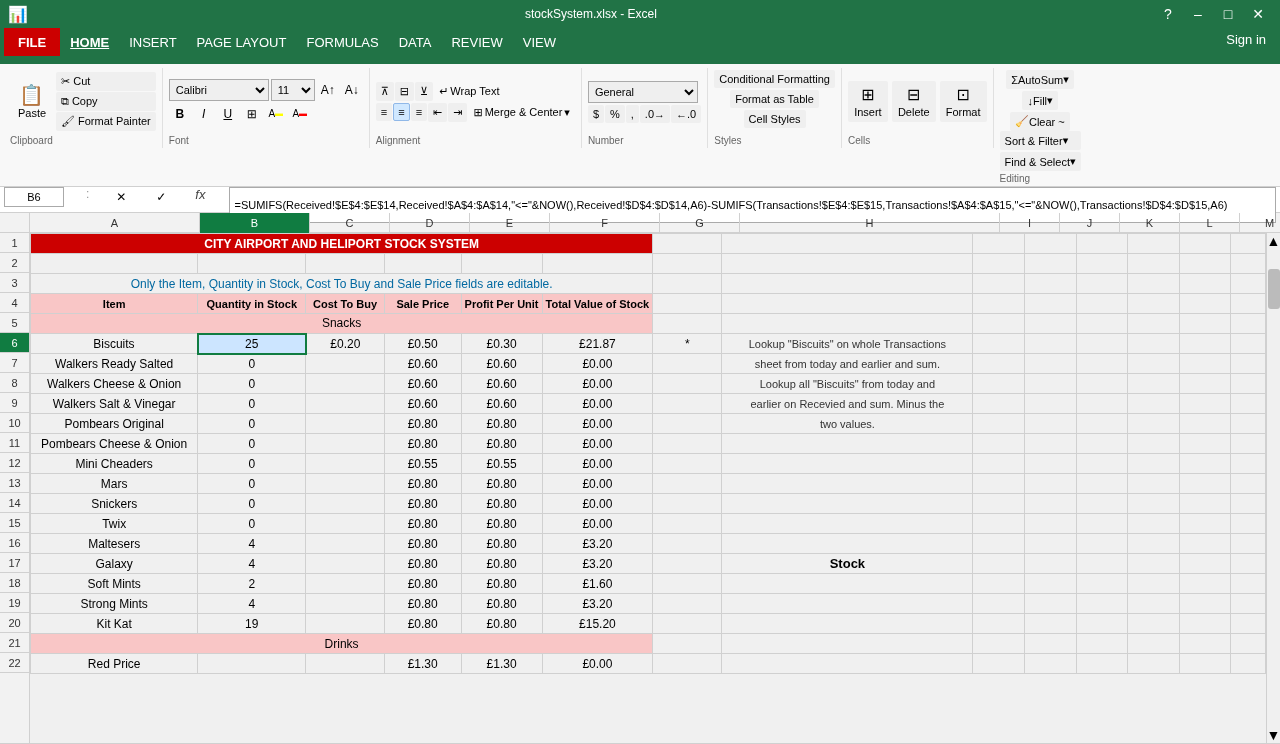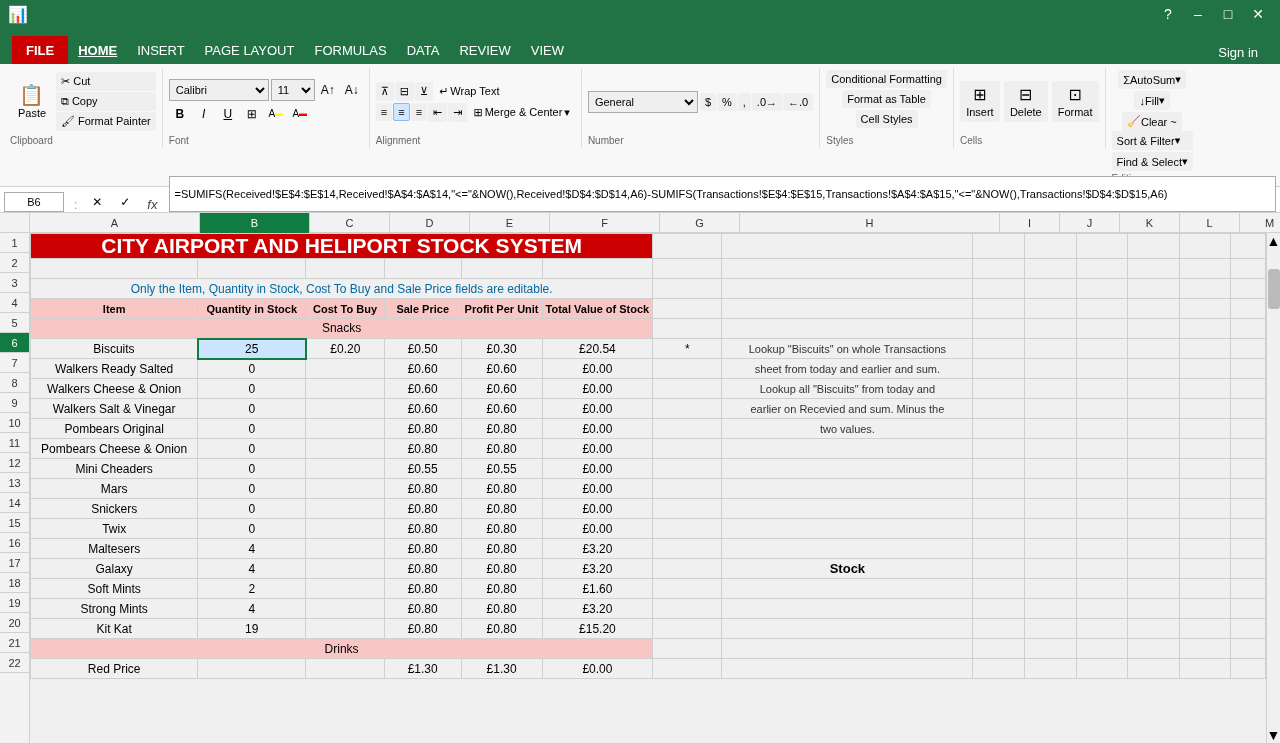--- a/index.html
+++ b/index.html
@@ -17,23 +17,23 @@
       font-size: 12px;
     }
     .title-bar-title { flex: 1; text-align: center; }
     .title-bar-controls { display: flex; gap: 2px; }
     .title-btn { width: 28px; height: 22px; background: transparent; border: none; color: white; cursor: pointer; font-size: 14px; display: flex; align-items: center; justify-content: center; }
 
     
     .menu-bar {
       background: #217346;
       display: flex;
-      align-items: flex-end;
+      align-items: flex-start;
       height: 36px;
-      padding: 0 12px;
+      padding: 0 4px;
     }
     .file-btn {
       background: #c00;
       color: white;
       padding: 4px 14px;
       font-size: 13px;
       font-weight: bold;
       border: none;
       cursor: pointer;
       height: 28px;
@@ -106,36 +106,36 @@
     }
     .font-size-select { width: 44px; height: 22px; font-size: 11px; border: 1px solid #aaa; padding: 0 2px; }
     .font-btn { width: 22px; height: 22px; font-size: 12px; border: 1px solid transparent; cursor: pointer; background: transparent; display: flex; align-items: center; justify-content: center; }
     .bold { font-weight: bold; }
     .italic { font-style: italic; }
     .underline { text-decoration: underline; }
 
     .align-section { display: flex; flex-direction: column; gap: 2px; }
     .align-row { display: flex; align-items: center; gap: 1px; }
 
-    .number-section { display: flex; flex-direction: row; gap: 2px; }
+    .number-section { display: flex; flex-direction: column; gap: 2px; }
     .number-format-select { width: 110px; height: 22px; font-size: 11px; border: 1px solid #aaa; padding: 0 2px; }
     .number-row { display: flex; align-items: center; gap: 1px; }
 
     .paste-area { display: flex; flex-direction: row; align-items: center; gap: 2px; }
     .paste-sub { display: flex; flex-direction: column; gap: 1px; }
 
     
     .formula-bar {
       display: flex;
-      align-items: flex-end;
+      align-items: flex-start;
       height: 26px;
       background: white;
       border-bottom: 1px solid #d0d0d0;
       padding: 0 4px;
-      gap: 8px;
+      gap: 20px;
     }
     .cell-ref-box {
       width: 60px; height: 20px; border: 1px solid #aaa; font-size: 11px;
       text-align: center; display: flex; align-items: center; justify-content: center;
     }
     .formula-sep { color: #999; padding: 0 2px; }
     .formula-btn { width: 20px; height: 20px; font-size: 12px; border: 1px solid transparent; cursor: pointer; background: transparent; display: flex; align-items: center; justify-content: center; }
     .formula-input {
       flex: 1; height: 36px; border: 1px solid #aaa; font-size: 11px; padding: 0 4px;
     }
@@ -173,21 +173,21 @@
       height: 20px;
       font-size: 12px;
       padding: 0 3px;
       white-space: nowrap;
       overflow: hidden;
       vertical-align: middle;
     }
     .grid-table td.selected { background: #cce5ff; border: 2px solid #107c41; }
     .grid-table td.header-row { background: #f9c6c6; font-weight: bold; text-align: center; font-size: 11px; }
     .grid-table td.section-header { background: #f9c6c6; text-align: center; font-size: 12px; }
-    .grid-table td.title-cell { background: #cc0000; color: white; font-weight: bold; text-align: center; font-size: 21px; }
+    .grid-table td.title-cell { background: #cc0000; color: white; font-weight: bold; text-align: center; font-size: 12px; }
     .grid-table td.subtitle-cell { text-align: center; font-size: 12px; color: #0369a1; }
     .grid-table td.center { text-align: center; }
     .grid-table td.note { font-size: 11px; color: #333; text-align: center; }
     .grid-table td.bold-note { font-weight: bold; font-size: 13px; text-align: center; }
 
     
     .sheet-tabs-bar {
       height: 28px; background: #f0f0f0; border-top: 1px solid #d0d0d0;
       display: flex; align-items: flex-end; padding: 0 0 0 4px;
     }
@@ -203,20 +203,21 @@
     .wrap-text-group { display: flex; flex-direction: column; gap: 1px; }
     .wrap-text-btn { font-size: 11px; padding: 2px 4px; cursor: pointer; border: 1px solid transparent; border-radius: 2px; display: flex; align-items: center; gap: 2px; }
   </style>
 </head>
 <body>
 
 <div class="title-bar">
   <div style="display:flex;align-items:center;gap:8px;">
     <span style="font-size:16px;">📊</span>
   </div>
+  <div class="title-bar-title">stockSystem.xlsx - Excel</div>
   <div class="title-bar-controls">
     <button class="title-btn">?</button>
     <button class="title-btn">–</button>
     <button class="title-btn">□</button>
     <button class="title-btn close">✕</button>
   </div>
 </div>
 
 <div class="menu-bar">
   <button class="file-btn">FILE</button>
@@ -524,21 +525,21 @@
               <td></td>
               <td></td>
               <td></td>
             </tr>
             <tr>
               <td class="center">Biscuits</td>
               <td class="center selected">25</td>
               <td class="center">£0.20</td>
               <td class="center">£0.50</td>
               <td class="center">£0.30</td>
-              <td class="center">£20.54</td>
+              <td class="center">£21.87</td>
               <td style="text-align: center;">*</td>
               <td class="note">Lookup "Biscuits" on whole Transactions</td>
               <td></td>
               <td></td>
               <td></td>
               <td></td>
               <td></td>
               <td></td>
             </tr>
             <tr>

